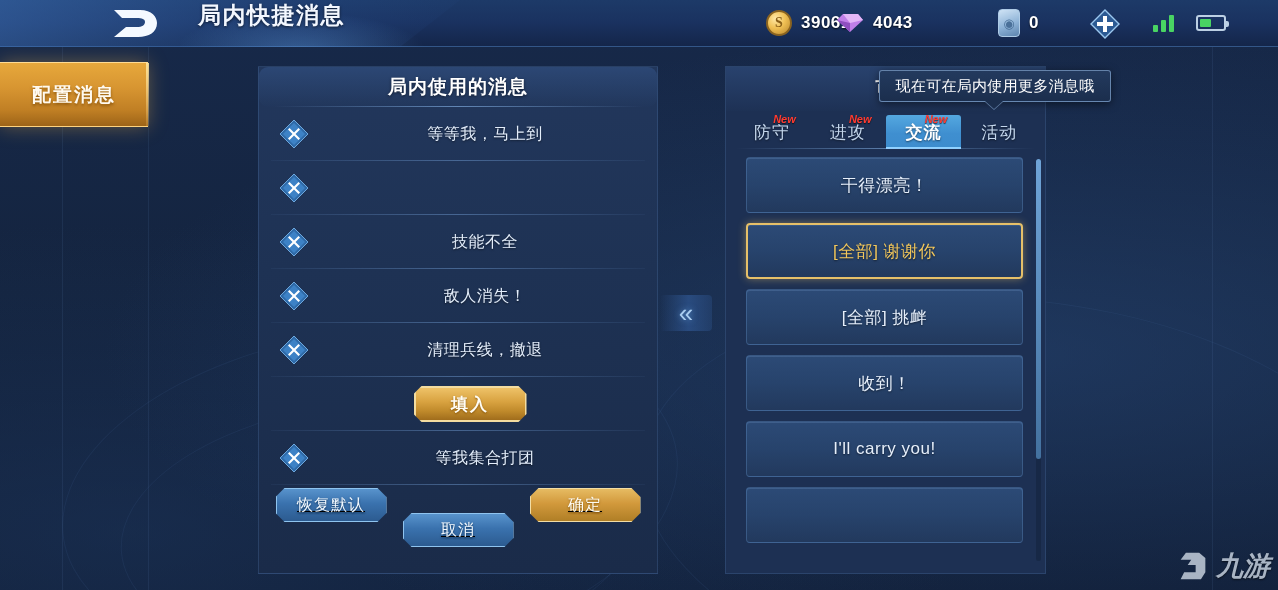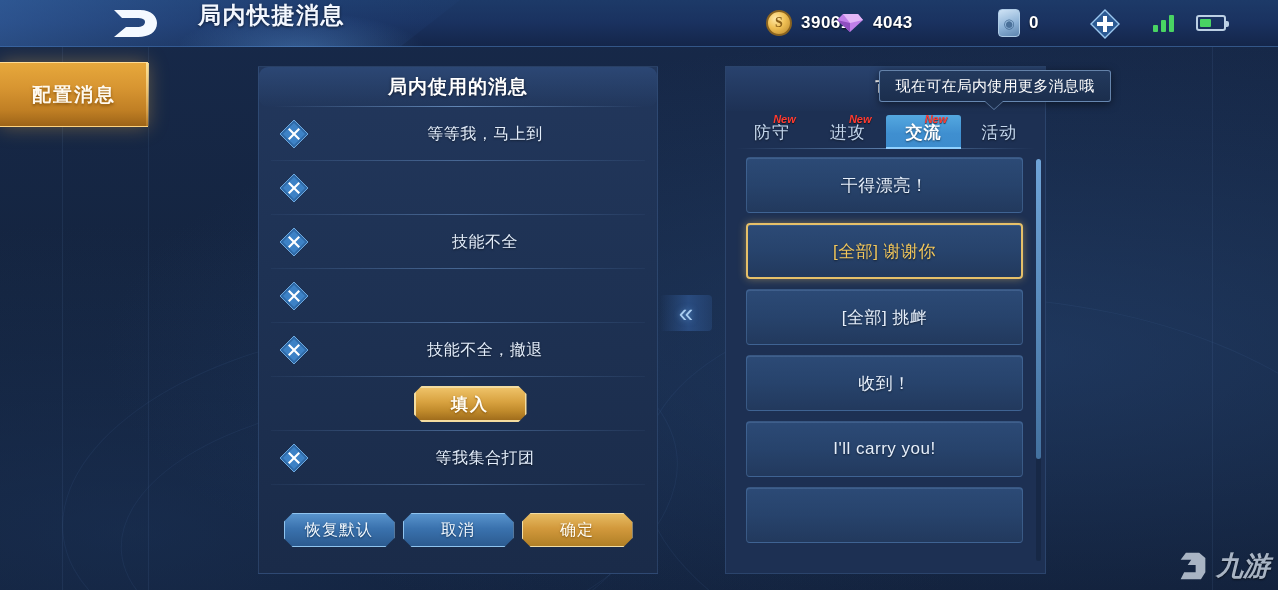--- a/index.html
+++ b/index.html
@@ -178,39 +178,39 @@
     clip-path:polygon(8px 0,calc(100% - 8px) 0,100% 8px,100% calc(100% - 8px),calc(100% - 8px) 100%,8px 100%,0 calc(100% - 8px),0 8px);
     box-shadow:0 2px 6px rgba(0,0,0,.35);
   }
   #fill-btn span {
     font-size:17px; font-weight:bold; color:#fffdf5;
     letter-spacing:2px; text-shadow:0 1px 2px rgba(120,70,0,.8);
   }
 
   #left-actions {
     position:absolute; left:0; right:0; bottom:26px;
-    display:flex; justify-content:center; gap:8px;
+    display:flex; justify-content:center; gap:16px;text-decoration:underline;
   }
   .btn {
     height:34px; display:flex; align-items:center; justify-content:center;
     cursor:pointer; font-size:16px; letter-spacing:1px;
     clip-path:polygon(9px 0,calc(100% - 9px) 0,100% 9px,100% calc(100% - 9px),calc(100% - 9px) 100%,9px 100%,0 calc(100% - 9px),0 9px);
   }
   .btn-blue {
     background:linear-gradient(180deg,#5893cc 0%,#3a72ae 45%,#2c5b90 100%);
     border:1.5px solid #8fc4ef;
     color:#f2f9ff; text-shadow:0 1px 2px rgba(0,30,60,.7);
   }
   .btn-gold {
     background:linear-gradient(180deg,#e6bb62 0%,#d2993c 45%,#b07f26 100%);
     border:1.5px solid #f2dda4;
     color:#fffdf4; text-shadow:0 1px 2px rgba(110,65,0,.75);
   }
   #btn-restore { width:111px; }
-  #btn-cancel  { width:111px; }
+  #btn-cancel  { width:111px;margin-top:25px; }
   #btn-confirm { width:111px; }
 
   
   #collapse-btn {
     position:absolute; left:660px; top:295px; width:52px; height:36px;
     display:flex; align-items:center; justify-content:center;
     background:linear-gradient(90deg,rgba(40,74,128,0) 0%,rgba(46,84,142,.75) 55%,rgba(46,84,142,.35) 100%);
     border-radius:4px; cursor:pointer; z-index:11;
   }
   #collapse-btn span {
@@ -420,28 +420,29 @@
             <path d="M10.5 9 L15 13.5 L19.5 9 L21 10.5 L16.5 15 L21 19.5 L19.5 21 L15 16.5 L10.5 21 L9 19.5 L13.5 15 L9 10.5 Z" fill="#ffffff"></path>
           </svg></div>
         <div class="msg-text">技能不全</div>
       </div>
       <div class="msg-row">
         <div class="del-icon"><svg viewBox="0 0 30 30" width="30" height="30">
             <path d="M15 1 L29 15 L15 29 L1 15 Z" fill="#2f6aa8" stroke="#6ca7dd" stroke-width="1"></path>
             <path d="M15 4 L26 15 L15 26 L4 15 Z" fill="#3d82c6"></path>
             <path d="M10.5 9 L15 13.5 L19.5 9 L21 10.5 L16.5 15 L21 19.5 L19.5 21 L15 16.5 L10.5 21 L9 19.5 L13.5 15 L9 10.5 Z" fill="#ffffff"></path>
           </svg></div>
+        <div class="msg-text">敌人消失！</div>
       </div>
       <div class="msg-row">
         <div class="del-icon"><svg viewBox="0 0 30 30" width="30" height="30">
             <path d="M15 1 L29 15 L15 29 L1 15 Z" fill="#2f6aa8" stroke="#6ca7dd" stroke-width="1"></path>
             <path d="M15 4 L26 15 L15 26 L4 15 Z" fill="#3d82c6"></path>
             <path d="M10.5 9 L15 13.5 L19.5 9 L21 10.5 L16.5 15 L21 19.5 L19.5 21 L15 16.5 L10.5 21 L9 19.5 L13.5 15 L9 10.5 Z" fill="#ffffff"></path>
           </svg></div>
-        <div class="msg-text">技能不全，撤退</div>
+        <div class="msg-text">清理兵线，撤退</div>
       </div>
       <div class="msg-row fill-row">
         <div id="fill-btn">
           <span>填入</span>
         </div>
       </div>
       <div class="msg-row">
         <div class="del-icon"><svg viewBox="0 0 30 30" width="30" height="30">
             <path d="M15 1 L29 15 L15 29 L1 15 Z" fill="#2f6aa8" stroke="#6ca7dd" stroke-width="1"></path>
             <path d="M15 4 L26 15 L15 26 L4 15 Z" fill="#3d82c6"></path>

